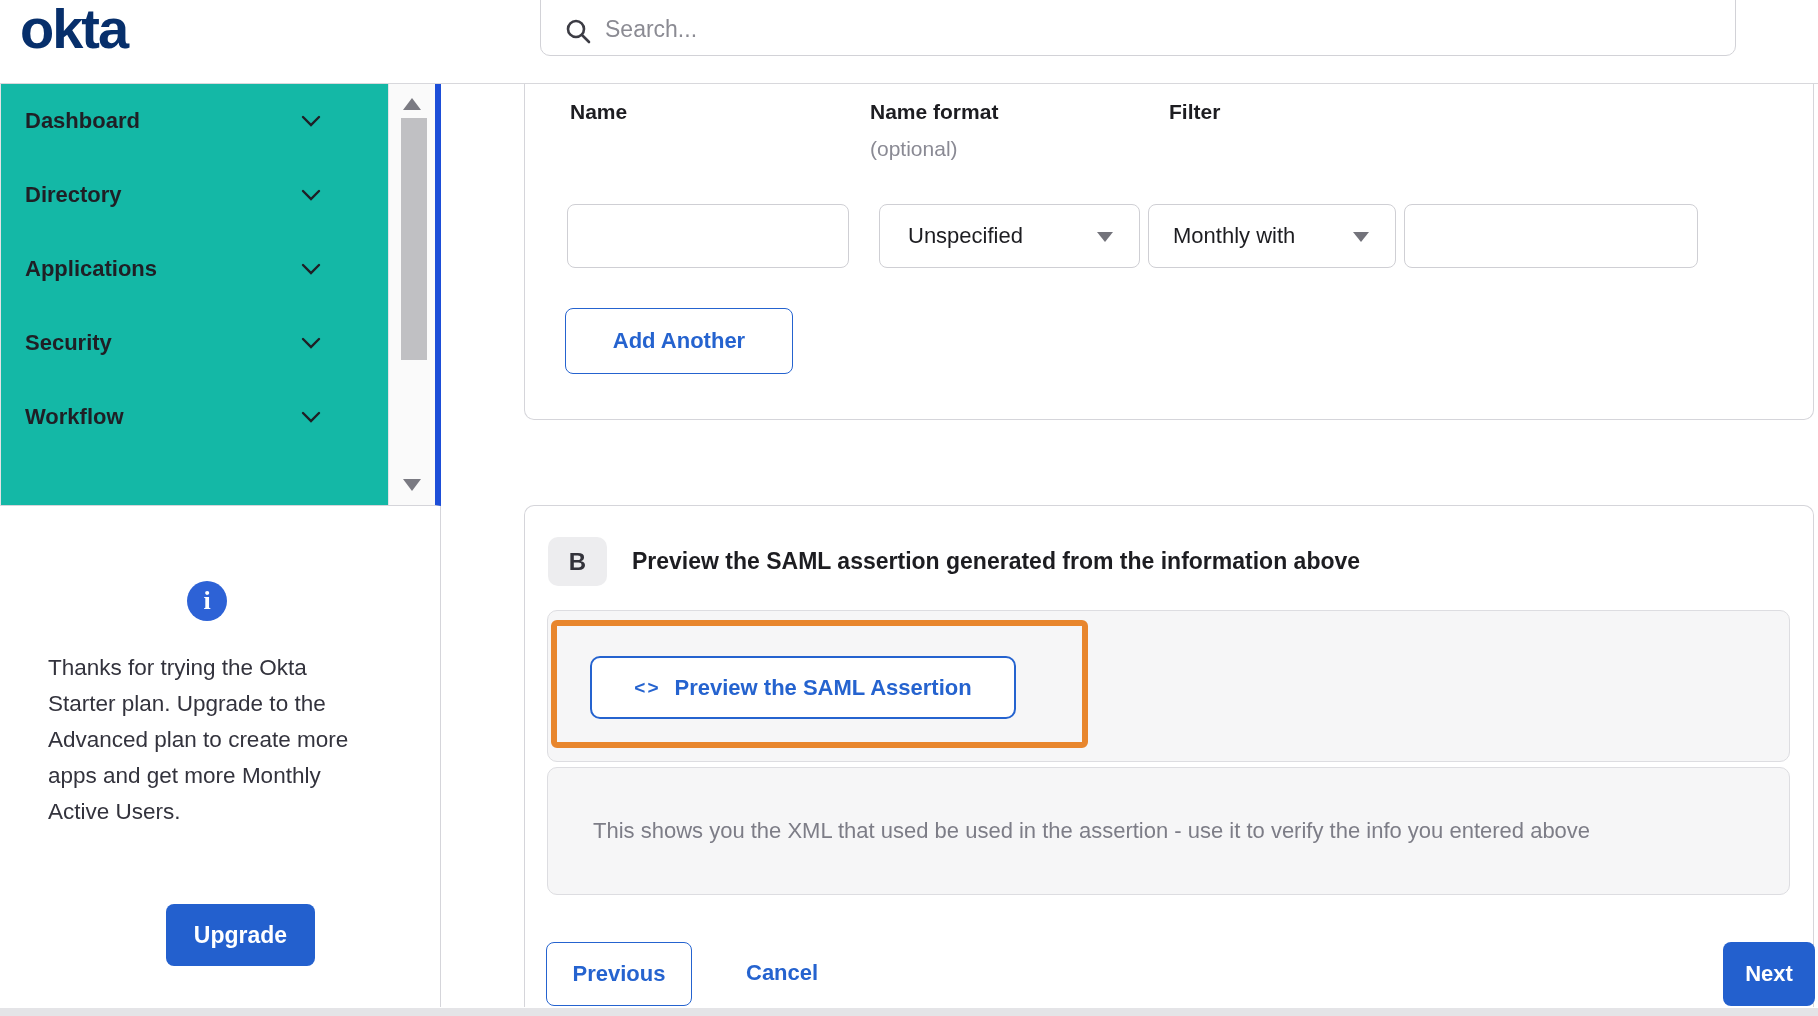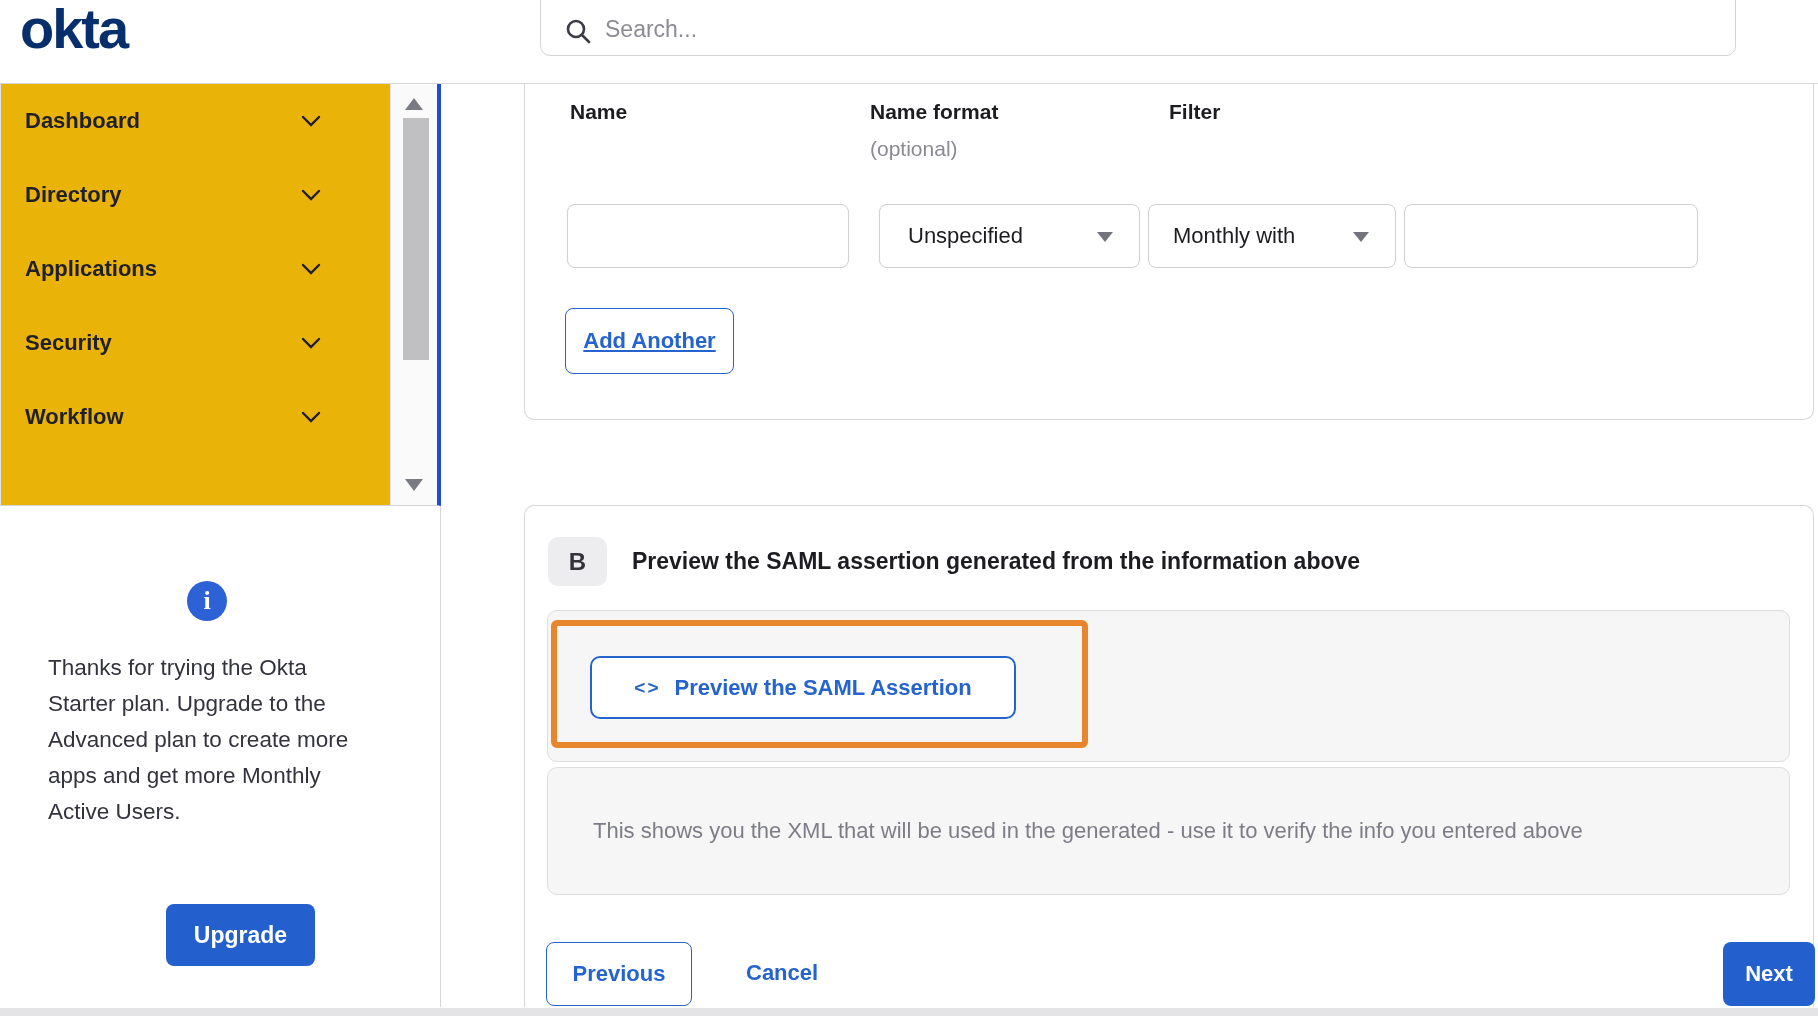--- a/index.html
+++ b/index.html
@@ -15,22 +15,22 @@
   .search-box{
     left:540px;top:-16px;width:1196px;height:72px;background:#fff;
     border:1px solid #d2d2d7;border-radius:10px;display:flex;align-items:flex-end;
     box-sizing:border-box;padding:0 0 11px 24px;
   }
   .search-box .ph{font-size:23px;color:#8b8b93;margin-left:14px;position:relative;top:-1px;}
   .search-ic{width:26px;height:26px;}
 
   
   .nav{
-    left:0;top:84px;width:441px;height:422px;background:#eab308;box-sizing:border-box;
-    border-right:4px solid #1d4ed8;border-bottom:1px solid #d5d5da;border-left:1px solid #e3e3e6;
+    left:0;top:84px;width:441px;height:422px;background:#14b8a6;box-sizing:border-box;
+    border-right:6px solid #1d4ed8;border-bottom:1px solid #d5d5da;border-left:1px solid #e3e3e6;
   }
   .nav-item{position:relative;height:74px;display:flex;align-items:center;padding-left:24px;cursor:pointer;}
   .nav-item .lbl{font-size:22px;font-weight:700;color:#1f1f25;}
   .nav-item .chev{position:absolute;left:300px;top:50%;margin-top:-6px;}
   .scrollbar{
     position:absolute;right:0;top:0;width:47px;height:421px;background:#fafafa;
     border-left:1px solid #e3e3e6;box-sizing:border-box;
   }
   .sb-up,.sb-down{position:absolute;left:50%;margin-left:-9px;width:0;height:0;
     border-left:9px solid transparent;border-right:9px solid transparent;cursor:pointer;}
@@ -68,21 +68,21 @@
   input.field{outline:none;font-size:22px;padding:0 18px;color:#1d1d21;font-family:"Liberation Sans",sans-serif;}
   .select{display:flex;align-items:center;cursor:pointer;}
   .select .val{font-size:22px;color:#1d1d21;}
   .caret{position:absolute;right:26px;top:50%;margin-top:-4px;width:0;height:0;
     border-left:8px solid transparent;border-right:8px solid transparent;border-top:10px solid #73737b;}
   .btn-outline{
     background:#fff;border:1px solid #2563cf;border-radius:8px;color:#2563cf;
     font-weight:700;display:flex;align-items:center;justify-content:center;cursor:pointer;
     box-sizing:border-box;font-family:"Liberation Sans",sans-serif;
   }
-  .add-another{left:565px;top:308px;width:169px;height:66px;font-size:22px;text-decoration:underline;}
+  .add-another{left:565px;top:308px;width:228px;height:66px;font-size:22px;}
 
   
   .panelB{
     left:524px;top:505px;width:1290px;height:502px;background:#fff;box-sizing:border-box;
     border:1px solid #d5d5da;border-radius:10px 10px 0 0;border-bottom:none;
   }
   .badgeB{
     left:548px;top:537px;width:59px;height:49px;background:#ededef;border-radius:10px;
     display:flex;align-items:center;justify-content:center;font-size:24px;font-weight:700;color:#33333b;
   }
@@ -182,21 +182,21 @@
   <div class="abs badgeB">B</div>
   <div class="abs panelB-title">Preview the SAML assertion generated from the information above</div>
 
   <div class="abs graybox gb1"></div>
   <div class="abs hl-rect"></div>
   <div class="abs btn-outline preview-btn">
     <span class="code-ic">&lt;&gt;</span>
     <span>Preview the SAML Assertion</span>
   </div>
   <div class="abs graybox gb2">
-    <span class="desc">This shows you the XML that will be used in the generated - use it to verify the info you entered above</span>
+    <span class="desc">This shows you the XML that used be used in the assertion - use it to verify the info you entered above</span>
   </div>
 
   <div class="abs btn-outline prev-btn">Previous</div>
   <div class="abs cancel-link">Cancel</div>
   <div class="abs btn-solid next-btn">Next</div>
 
   <div class="abs bottom-strip"></div>
 </div>
 
 </body></html>

